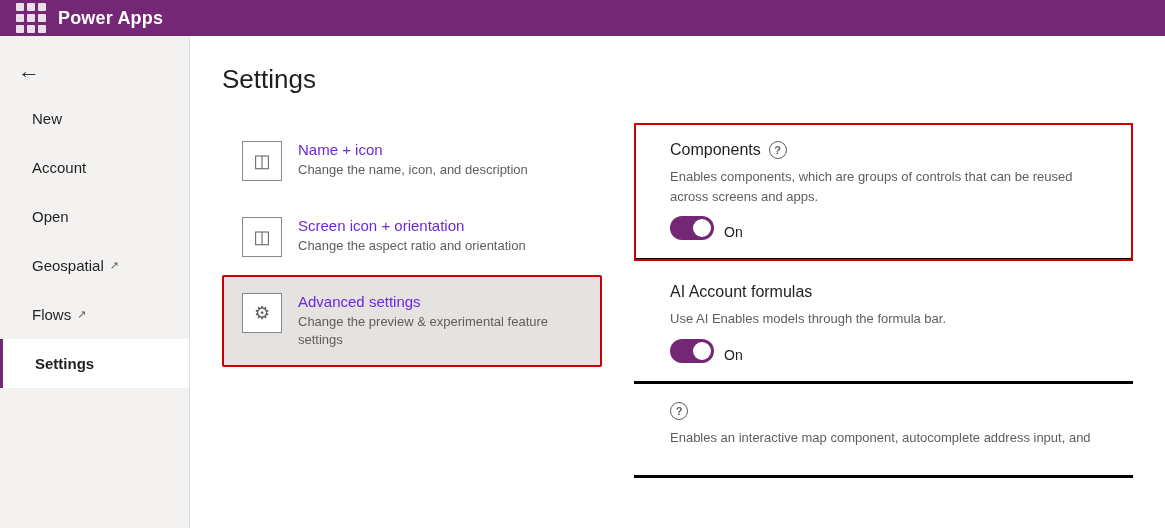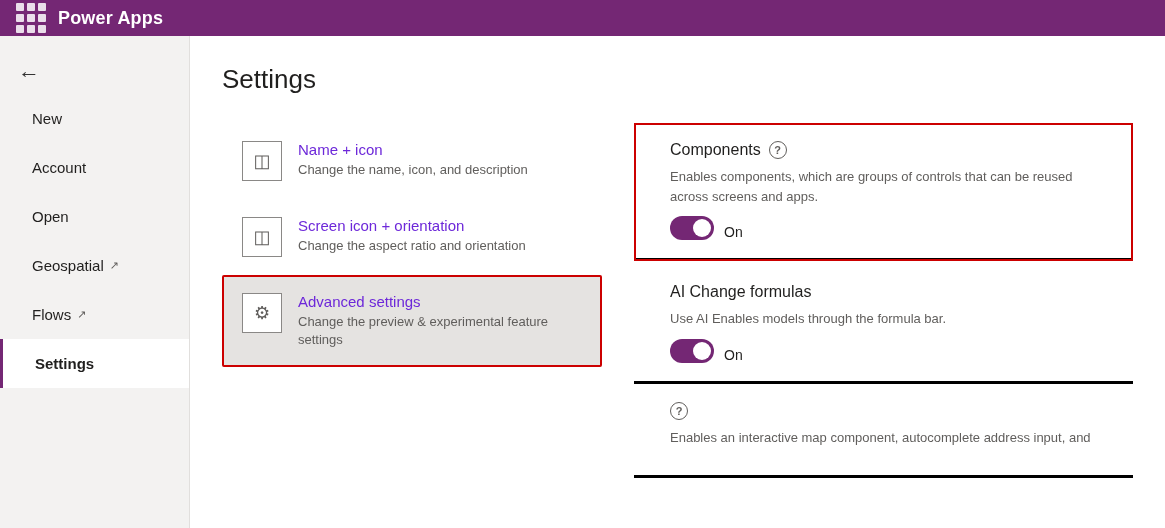--- a/index.html
+++ b/index.html
@@ -308,21 +308,21 @@
           </div>
           <div class="feature-desc">Enables components, which are groups of controls that can be reused across screens and apps.</div>
           <div class="toggle-row">
             <div class="toggle"></div>
             <span class="toggle-label">On</span>
           </div>
         </div>
 
         <div class="feature-section">
           <div class="feature-title">
-            <span>AI Change formulas</span>
+            <span>AI Account formulas</span>
           </div>
           <div class="feature-desc">Use AI Enables models through the formula bar.</div>
           <div class="toggle-row">
             <div class="toggle"></div>
             <span class="toggle-label">On</span>
           </div>
         </div>
 
         <div class="feature-section">
           <div class="feature-title">

